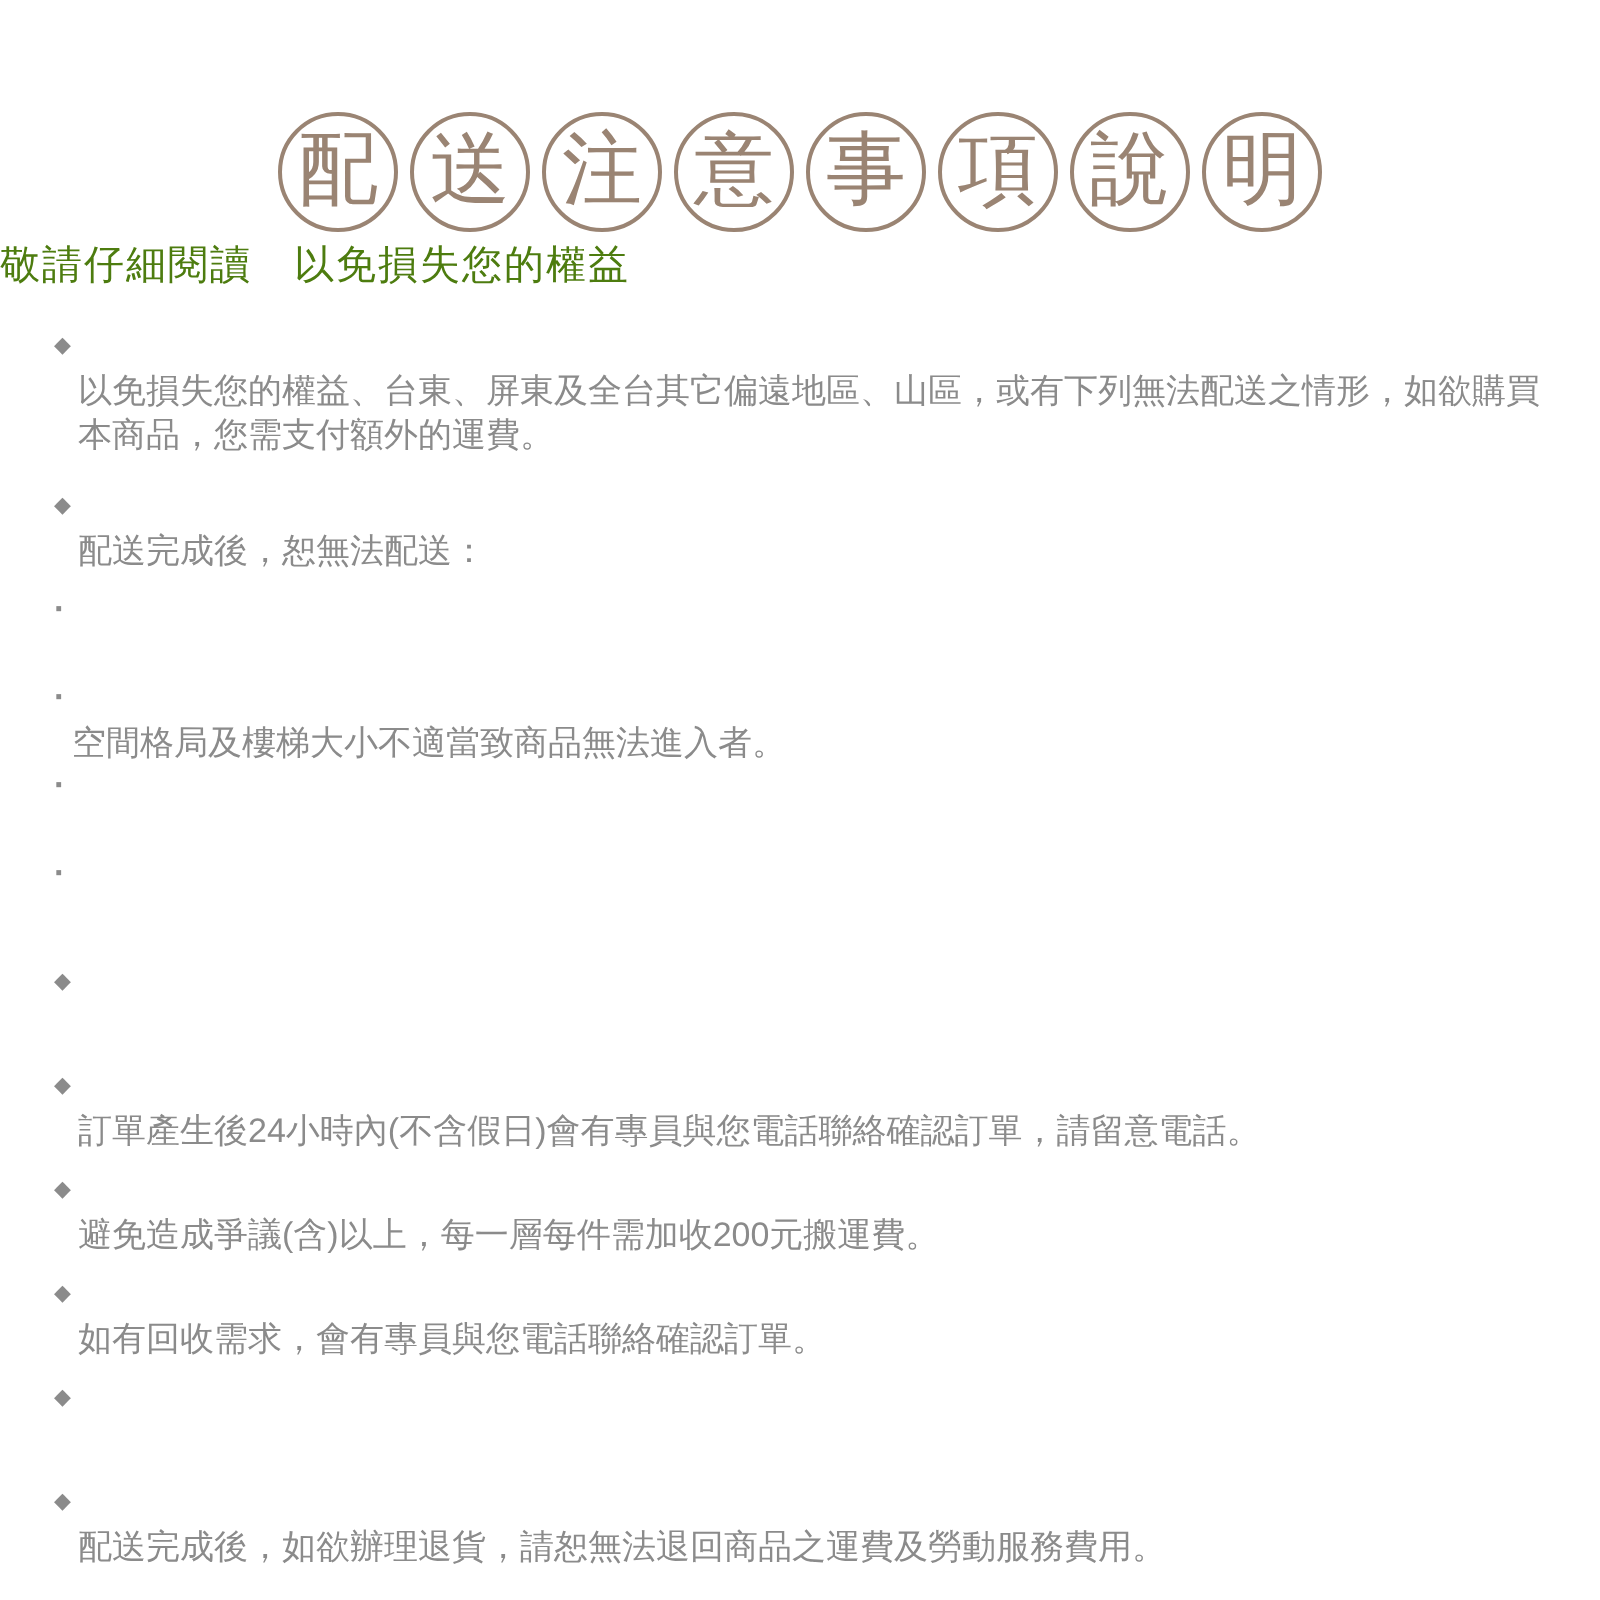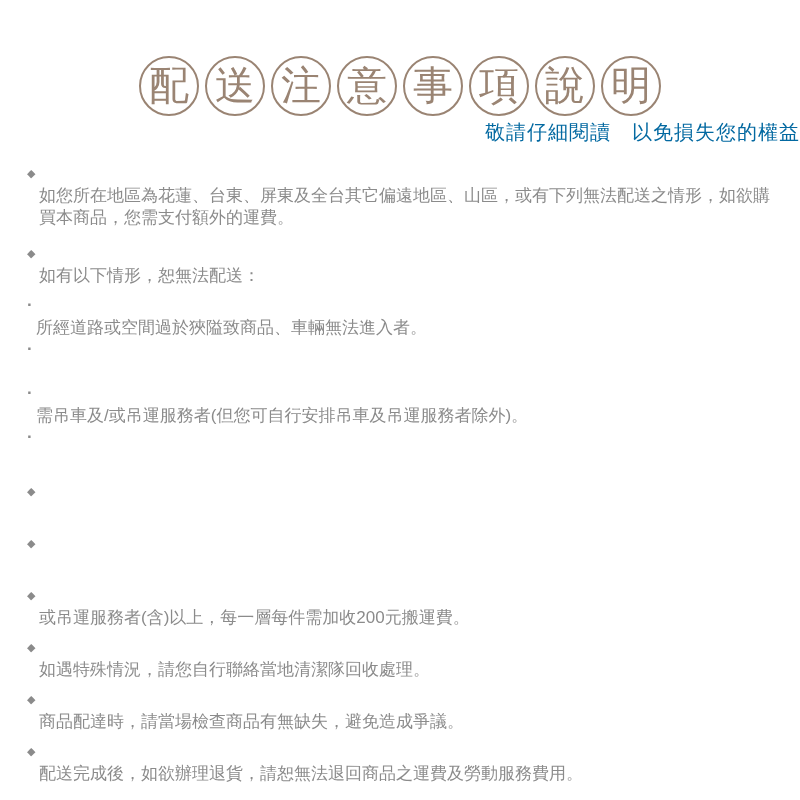--- a/index.html
+++ b/index.html
@@ -25,22 +25,22 @@
     border: 2px solid #9a8473;
     border-radius: 50%;
     color: #9a8473;
     font-size: 40px;
     line-height: 55px;
     text-align: center;
     font-weight: 400;
   }
   .subtitle {
     margin-top: 3px;
-    text-align: right;
-    color: #0369a1;
+    text-align: left;
+    color: #4d7c0f;
     font-size: 20px;
     letter-spacing: 1px;
   }
   
   .content {
     padding: 17px 22px 0 27px;
     color: #8b8b8b;
     font-size: 17px;
     line-height: 22px;
   }
@@ -84,58 +84,58 @@
     <span class="title-circle">項</span>
     <span class="title-circle">說</span>
     <span class="title-circle">明</span>
   </div>
 
   <div class="subtitle">敬請仔細閱讀　以免損失您的權益</div>
 
   <div class="content">
 
     <p class="notice">
-      <span class="marker">◆</span><span>如您所在地區為花蓮、台東、屏東及全台其它偏遠地區、山區，或有下列無法配送之情形，如欲購買本商品，您需支付額外的運費。</span>
+      <span class="marker">◆</span><span>以免損失您的權益、台東、屏東及全台其它偏遠地區、山區，或有下列無法配送之情形，如欲購買本商品，您需支付額外的運費。</span>
     </p>
 
     <p class="notice gap-top">
-      <span class="marker">◆</span><span>如有以下情形，恕無法配送：</span>
+      <span class="marker">◆</span><span>配送完成後，恕無法配送：</span>
     </p>
 
-    <p class="notice sub">
-      <span class="marker">·</span><span>所經道路或空間過於狹隘致商品、車輛無法進入者。</span>
-    </p>
     <p class="notice sub">
       <span class="marker">·</span>
     </p>
     <p class="notice sub">
-      <span class="marker">·</span><span>需吊車及/或吊運服務者(但您可自行安排吊車及吊運服務者除外)。</span>
+      <span class="marker">·</span><span>空間格局及樓梯大小不適當致商品無法進入者。</span>
+    </p>
+    <p class="notice sub">
+      <span class="marker">·</span>
     </p>
     <p class="notice sub sub-last">
       <span class="marker">·</span>
     </p>
 
     <p class="notice">
       <span class="marker">◆</span>
     </p>
 
     <p class="notice">
-      <span class="marker">◆</span>
+      <span class="marker">◆</span><span>訂單產生後24小時內(不含假日)會有專員與您電話聯絡確認訂單，請留意電話。</span>
     </p>
 
     <p class="notice">
-      <span class="marker">◆</span><span>或吊運服務者(含)以上，每一層每件需加收200元搬運費。</span>
+      <span class="marker">◆</span><span>避免造成爭議(含)以上，每一層每件需加收200元搬運費。</span>
     </p>
 
     <p class="notice">
-      <span class="marker">◆</span><span>如遇特殊情況，請您自行聯絡當地清潔隊回收處理。</span>
+      <span class="marker">◆</span><span>如有回收需求，會有專員與您電話聯絡確認訂單。</span>
     </p>
 
     <p class="notice">
-      <span class="marker">◆</span><span>商品配達時，請當場檢查商品有無缺失，避免造成爭議。</span>
+      <span class="marker">◆</span>
     </p>
 
     <p class="notice">
       <span class="marker">◆</span><span>配送完成後，如欲辦理退貨，請恕無法退回商品之運費及勞動服務費用。</span>
     </p>
 
   </div>
 </div>
 
 </body></html>

